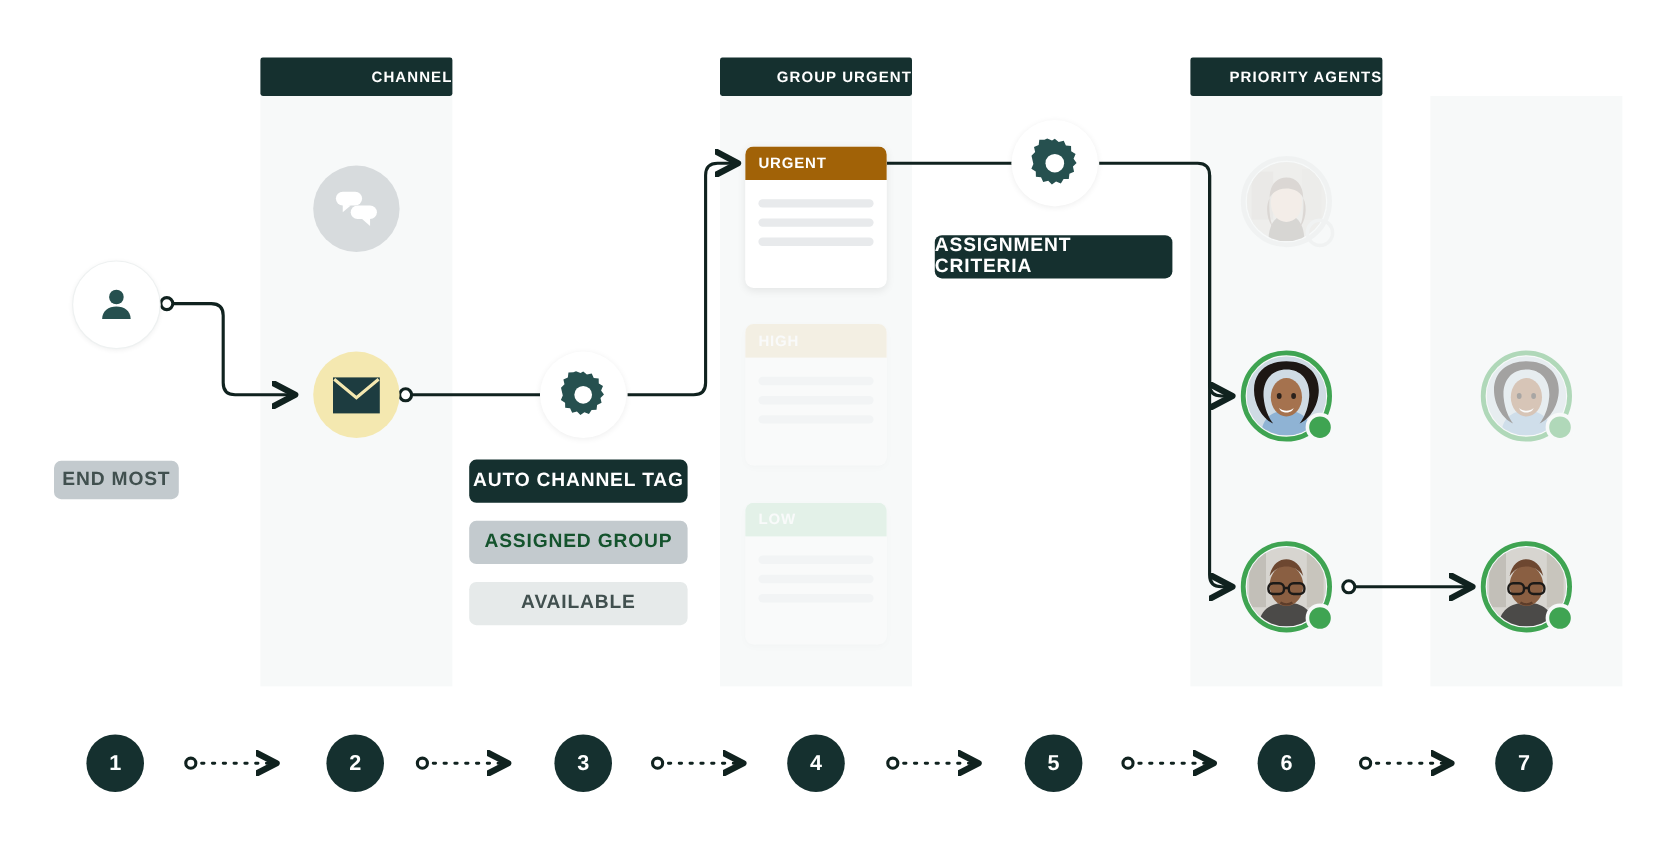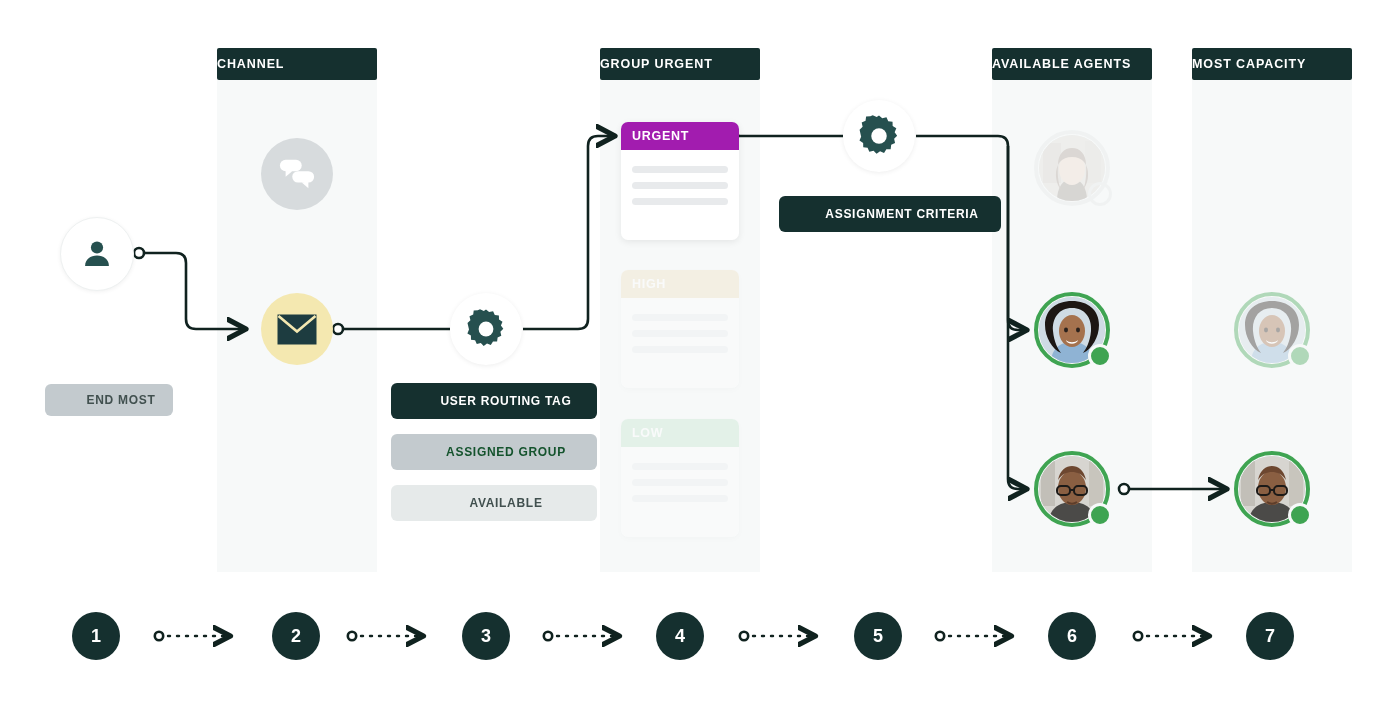--- a/index.html
+++ b/index.html
@@ -8,36 +8,35 @@
     font-family:"Liberation Sans","DejaVu Sans",sans-serif;
     overflow:hidden;position:relative;
   }
   .stage{position:absolute;inset:0;}
 
   
   .col{position:absolute;background:#f7f9f9;}
   .col-head{
     position:absolute;background:#15302f;color:#ffffff;
     font-size:12.5px;font-weight:700;letter-spacing:.9px;
-    display:flex;align-items:center;justify-content:flex-start;
+    display:flex;align-items:center;justify-content:flex-end;
     height:32px;border-radius:2px;
   }
 
   
   .enduser-circle{
     position:absolute;width:72px;height:72px;border-radius:50%;
     background:#ffffff;border:1px solid #eef1f1;
     box-shadow:0 1px 4px rgba(0,0,0,.06);
     display:flex;align-items:center;justify-content:center;
   }
   .pill{
     position:absolute;display:flex;align-items:center;justify-content:center;
-    border-radius:6px;font-size:12px;font-weight:700;letter-spacing:.7px;
+    border-radius:6px;font-size:16px;font-weight:700;letter-spacing:.7px;
     height:32px;
-    padding-left:24px;
   }
   .pill.gray{background:#c3cace;color:#41504f;}
   .pill.dark{background:#15302f;color:#ffffff;}
   .pill.mid{background:#c3cace;color:#14532d;}
   .pill.light{background:#e6eaea;color:#41504f;}
 
   
   .icon-circle{
     position:absolute;border-radius:50%;
     display:flex;align-items:center;justify-content:center;
@@ -104,24 +103,21 @@
   <div class="col" style="left:992px;top:80px;width:160px;height:492px;"></div>
   <div class="col" style="left:1192px;top:80px;width:160px;height:492px;"></div>
 
   <div class="col-head" style="left:217px;top:48px;width:160px;">
     <span>CHANNEL</span>
   </div>
   <div class="col-head" style="left:600px;top:48px;width:160px;">
     <span>GROUP URGENT</span>
   </div>
   <div class="col-head" style="left:992px;top:48px;width:160px;">
-    <span>AVAILABLE AGENTS</span>
-  </div>
-  <div class="col-head" style="left:1192px;top:48px;width:160px;">
-    <span>MOST CAPACITY</span>
+    <span>PRIORITY AGENTS</span>
   </div>
 
   <svg class="flow" viewBox="0 0 1396 708">
     <defs>
       <marker id="arw" markerWidth="9" markerHeight="9" refX="7" refY="4.5" orient="auto">
         <path d="M0,0.6 L7.4,4.5 L0,8.4" fill="none" stroke="#10221f" stroke-width="2" stroke-linecap="round" stroke-linejoin="round"></path>
       </marker>
       <marker id="arwS" markerWidth="9" markerHeight="9" refX="7" refY="4.5" orient="auto">
         <path d="M0,0.8 L7.2,4.5 L0,8.2" fill="none" stroke="#10221f" stroke-width="2.2" stroke-linecap="round" stroke-linejoin="round"></path>
       </marker>
@@ -185,31 +181,31 @@
     </svg>
   </div>
 
   <div class="icon-circle gear-circle" style="left:450px;top:293px;">
     <svg width="40" height="40" viewBox="0 0 40 40">
       <path fill="#26504f" d="M20 0.5l3.1 2.6 4-0.9 1.7 3.7 4.1 0.5 0.1 4.1 3.5 2.2-1.6 3.8 2.4 3.3-2.9 2.9 0.9 4-3.7 1.7-0.5 4.1-4.1 0.1-2.2 3.5-3.8-1.6-3.3 2.4-2.9-2.9-4 0.9-1.7-3.7-4.1-0.5-0.1-4.1-3.5-2.2 1.6-3.8L1.5 14.1l2.9-2.9-0.9-4 3.7-1.7 0.5-4.1 4.1-0.1L14 0.3l3.8 1.6z"></path>
       <circle cx="20" cy="20" r="7.4" fill="#ffffff"></circle>
     </svg>
   </div>
   <div class="pill dark" style="left:391px;top:383px;width:182px;height:36px;">
-    <span>USER ROUTING TAG</span>
+    <span>AUTO CHANNEL TAG</span>
   </div>
   <div class="pill mid" style="left:391px;top:434px;width:182px;height:36px;">
     <span>ASSIGNED GROUP</span>
   </div>
   <div class="pill light" style="left:391px;top:485px;width:182px;height:36px;">
     <span>AVAILABLE</span>
   </div>
 
   <div class="ticket" style="left:621px;top:122px;">
-    <div class="bar" style="background:#a21caf;">
+    <div class="bar" style="background:#a16207;">
       <span>URGENT</span>
     </div>
     <div class="body">
       <div class="line"></div>
       <div class="line"></div>
       <div class="line"></div>
     </div>
   </div>
 
   <div class="ticket faded" style="left:621px;top:270px;">

